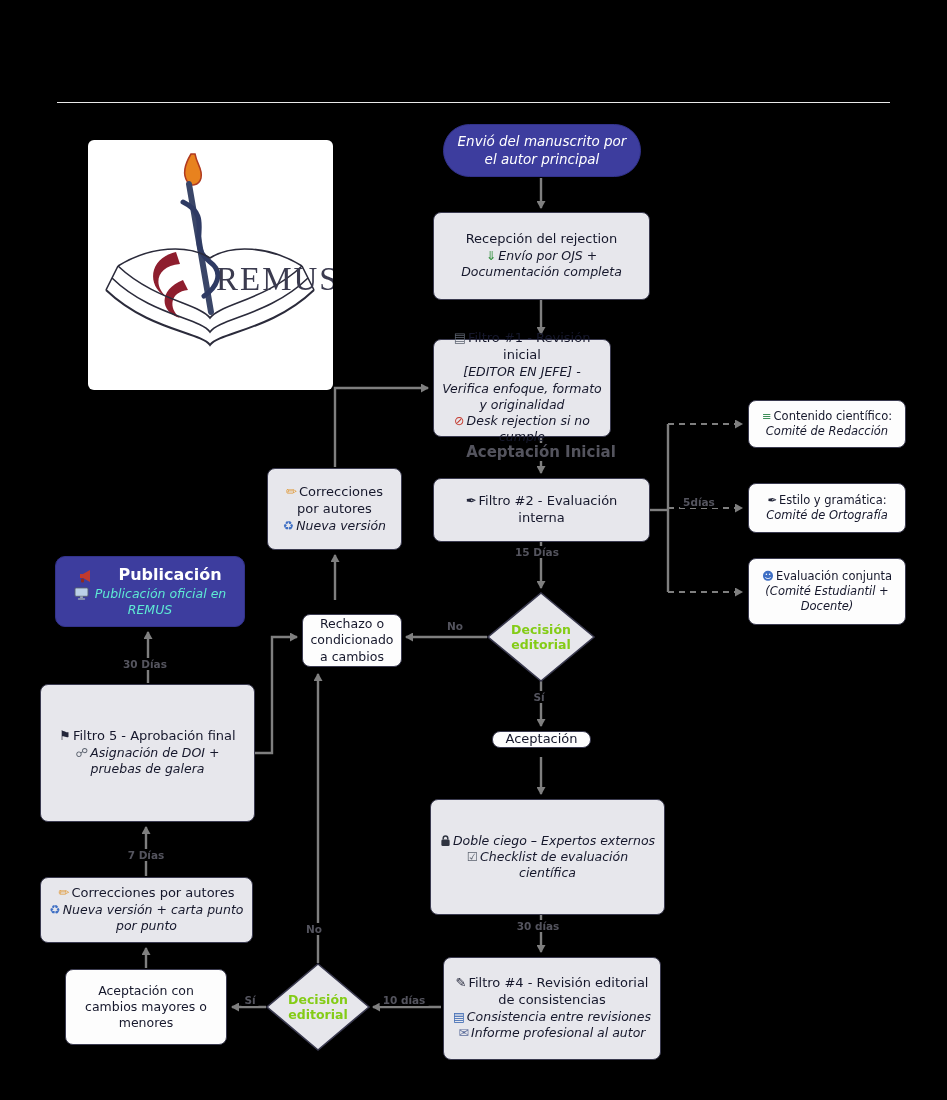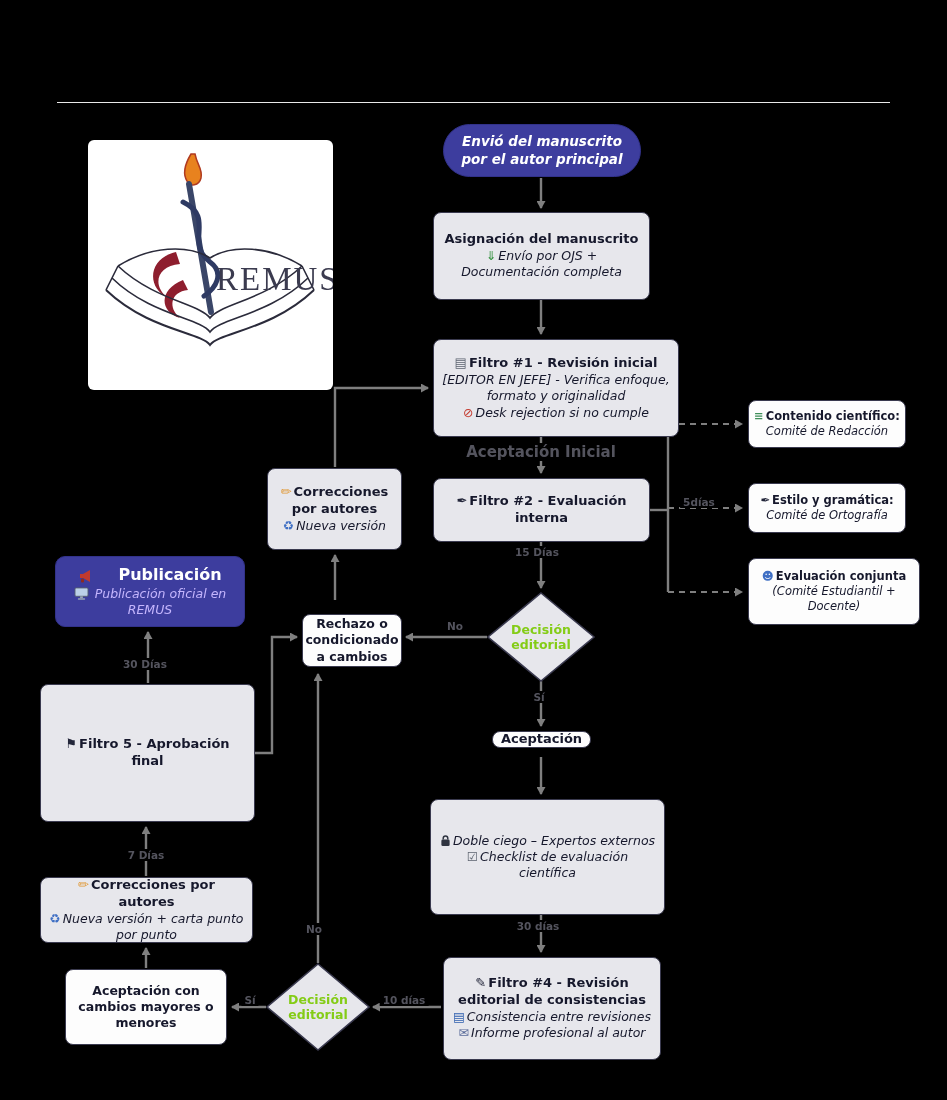--- a/index.html
+++ b/index.html
@@ -6,30 +6,30 @@
   .canvas{position:relative;width:947px;height:1100px;background:#000;overflow:hidden;
           font-family:"DejaVu Sans","Liberation Sans",sans-serif;}
   .topline{position:absolute;left:57px;top:102px;width:833px;border-top:1.5px solid #e9e9e9;z-index:1;}
   .overlay{position:absolute;left:0;top:0;z-index:1;}
   .edge{stroke:#7f7f7f;stroke-width:2.4;fill:none;}
   .edge-dashed{stroke:#7f7f7f;stroke-width:2.2;fill:none;stroke-dasharray:6 5;}
   .logo{position:absolute;left:88px;top:140px;width:245px;height:250px;background:#fff;border-radius:6px;z-index:2;}
   .node{position:absolute;z-index:2;box-sizing:border-box;background:#e7e7ec;border:1.5px solid #3a3a4f;
         border-radius:8px;color:#16182c;display:flex;flex-direction:column;justify-content:center;
         align-items:center;text-align:center;font-size:12.5px;line-height:1.3;padding:4px 8px;}
-  .node .title{font-weight:bold;font-size:13px;}
+  .node .title{font-weight:normal;font-size:13px;}
   .node .desc{font-style:italic;}
   .white{background:#fdfdfd;}
   .rbox{font-size:11.5px;padding:3px 5px;}
   .rbox .title{font-size:11.5px;white-space:nowrap;}
   .pill{background:#3d3d9e;color:#fff;border:1.5px solid #32328a;border-radius:27px;font-style:italic;}
   .pill .title{font-size:13.5px;}
   .pub{background:#3d3d9e;border:1.5px solid #32328a;border-radius:10px;}
   .pub-title{font-weight:bold;font-size:16px;color:#fff;display:flex;align-items:center;gap:22px;justify-content:center;}
-  .pub-desc{font-style:italic;color:#c4b5fd;font-size:12.5px;line-height:1.25;}
+  .pub-desc{font-style:italic;color:#5eead4;font-size:12.5px;line-height:1.25;}
   .lbl{position:absolute;z-index:3;transform:translateX(-50%);background:#000;color:#54545e;
        font-size:10.5px;font-weight:bold;padding:0 3px;white-space:nowrap;}
   .dtext{position:absolute;z-index:3;font-weight:bold;font-size:12.5px;color:#84cc16;text-align:center;line-height:1.2;}
   .ic{font-style:normal;display:inline-block;margin-right:2px;}
   .ic-green{color:#2f8f3a}.ic-red{color:#c43a2e}.ic-dark{color:#23263a}.ic-gray{color:#5d6470}
   .ic-blue{color:#3f6fc4}.ic-books{color:#3f8f5a}.ic-orange{color:#e09a3a}.ic-navy{color:#2f5fae}
   .ic-mail{color:#5a6b9a}
   svg.inline-ic{vertical-align:-2px;margin-right:2px;}
 </style>
 </head>
@@ -85,44 +85,44 @@
       <path d="M18 150 L30 126 M226 150 L214 126" stroke="#2b2b3b" stroke-width="1.6"></path>
       <text x="128" y="150" font-size="33" letter-spacing="2" fill="#3b3b4f" font-family="Liberation Serif, DejaVu Serif, serif">REMUS</text>
     </svg>
   </div>
 
   <div class="node pill" style="left:443px;top:124px;width:198px;height:53px">
     <div class="title">Envió del manuscrito por el autor principal</div>
   </div>
 
   <div class="node" style="left:433px;top:212px;width:217px;height:88px">
-    <div class="title">Asignación del manuscrito</div>
+    <div class="title">Recepción del rejection</div>
     <div class="desc"><span class="ic ic-green">⇓</span><span>Envío por OJS +</span></div>
     <div class="desc">Documentación completa</div>
   </div>
 
-  <div class="node" style="left:433px;top:339px;width:246px;height:98px">
+  <div class="node" style="left:433px;top:339px;width:178px;height:98px">
     <div class="title"><span class="ic ic-gray">▤</span><span>Filtro #1 - Revisión inicial</span></div>
     <div class="desc">[EDITOR EN JEFE] - Verifica enfoque, formato y originalidad</div>
     <div class="desc"><span class="ic ic-red">⊘</span><span>Desk rejection si no cumple</span></div>
   </div>
 
   <div class="node" style="left:433px;top:478px;width:217px;height:64px">
     <div class="title"><span class="ic ic-dark">✒</span><span>Filtro #2 - Evaluación interna</span></div>
   </div>
 
   <div class="node white rbox" style="left:748px;top:400px;width:158px;height:48px">
     <div class="title"><span class="ic ic-books">≡</span><span>Contenido científico:</span></div>
     <div class="desc">Comité de Redacción</div>
   </div>
   <div class="node white rbox" style="left:748px;top:483px;width:158px;height:50px">
     <div class="title"><span class="ic ic-dark">✒</span><span>Estilo y gramática:</span></div>
     <div class="desc">Comité de Ortografía</div>
   </div>
-  <div class="node white rbox" style="left:748px;top:558px;width:172px;height:67px">
+  <div class="node white rbox" style="left:748px;top:558px;width:158px;height:67px">
     <div class="title"><span class="ic ic-blue">☻</span><span>Evaluación conjunta</span></div>
     <div class="desc">(Comité Estudiantil + Docente)</div>
   </div>
 
   <div class="dtext" style="left:497px;top:622px;width:88px">Decisión editorial</div>
 
   <div class="node white" style="left:302px;top:614px;width:100px;height:53px;padding:2px 5px">
     <div class="title" style="font-size:12.5px">Rechazo o condicionado a cambios</div>
   </div>
 
@@ -155,20 +155,21 @@
     <div class="title" style="font-size:12.5px">Aceptación con cambios mayores o menores</div>
   </div>
 
   <div class="node" style="left:40px;top:877px;width:213px;height:66px">
     <div class="title"><span class="ic ic-orange">✏</span><span>Correcciones por autores</span></div>
     <div class="desc"><span class="ic ic-blue">♻</span><span>Nueva versión + carta punto por punto</span></div>
   </div>
 
   <div class="node" style="left:40px;top:684px;width:215px;height:138px">
     <div class="title"><span class="ic ic-dark">⚑</span><span>Filtro 5 - Aprobación final</span></div>
+    <div class="desc"><span class="ic ic-gray">☍</span><span>Asignación de DOI + pruebas de galera</span></div>
   </div>
 
   <div class="node pub" style="left:55px;top:556px;width:190px;height:71px">
     <div class="pub-title">
       <svg class="inline-ic" viewBox="0 0 16 16" width="16" height="16">
           <path d="M2 6h3l7-4v12l-7-4H2z" fill="#c13a2e"></path>
           <rect x="3" y="10.5" width="3" height="4" rx="1" fill="#8e2a20"></rect>
         </svg>
       <span>Publicación</span>
     </div>

